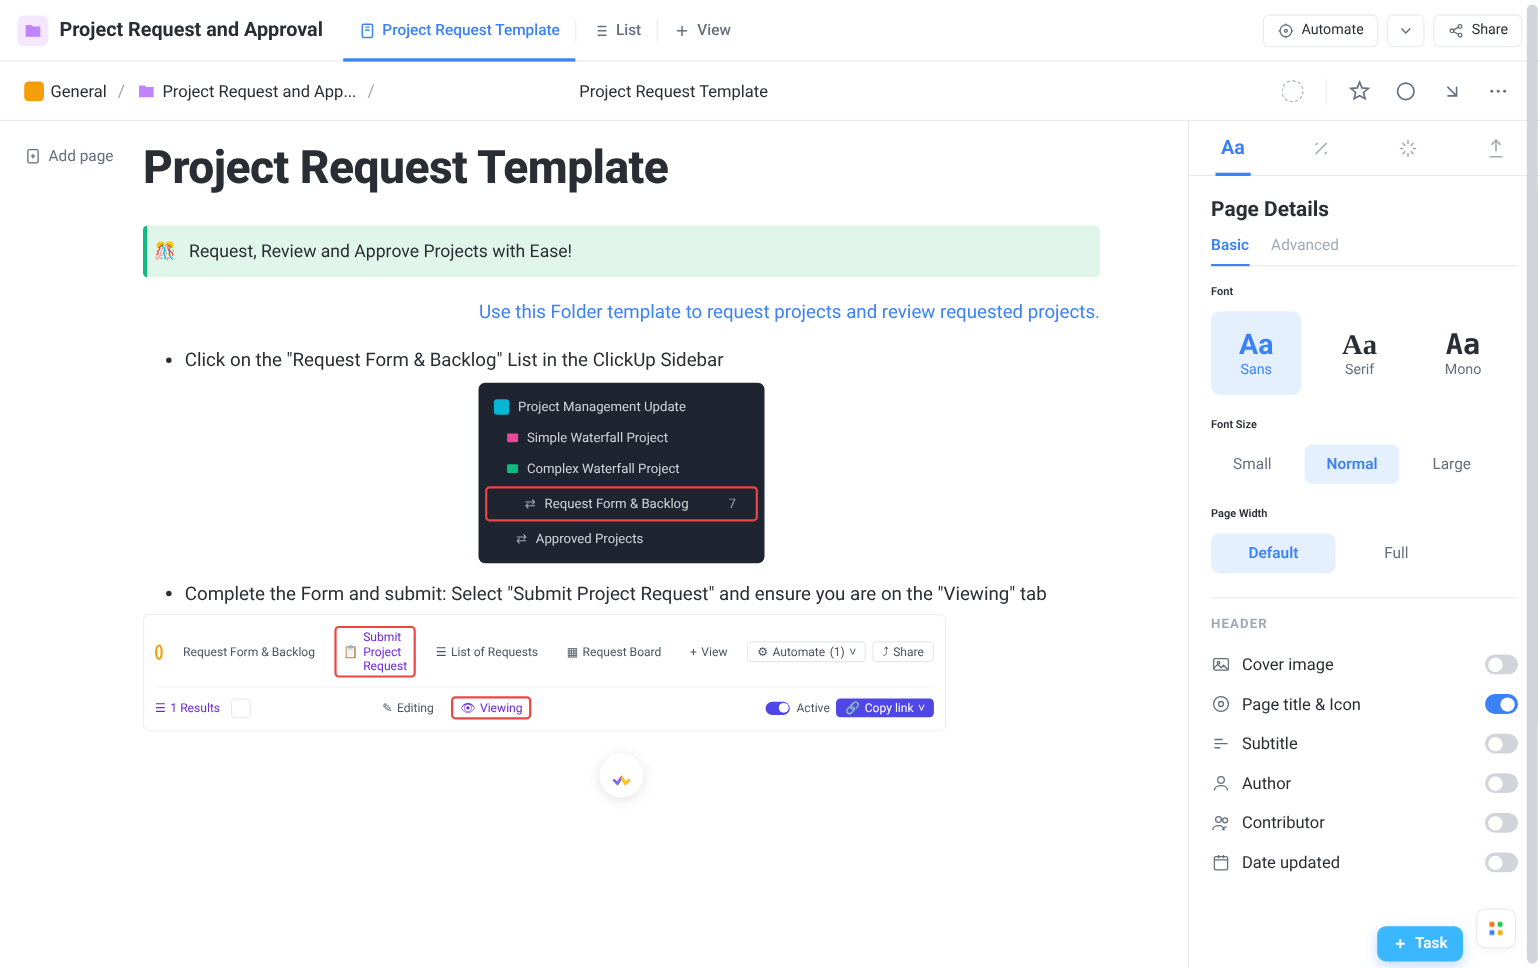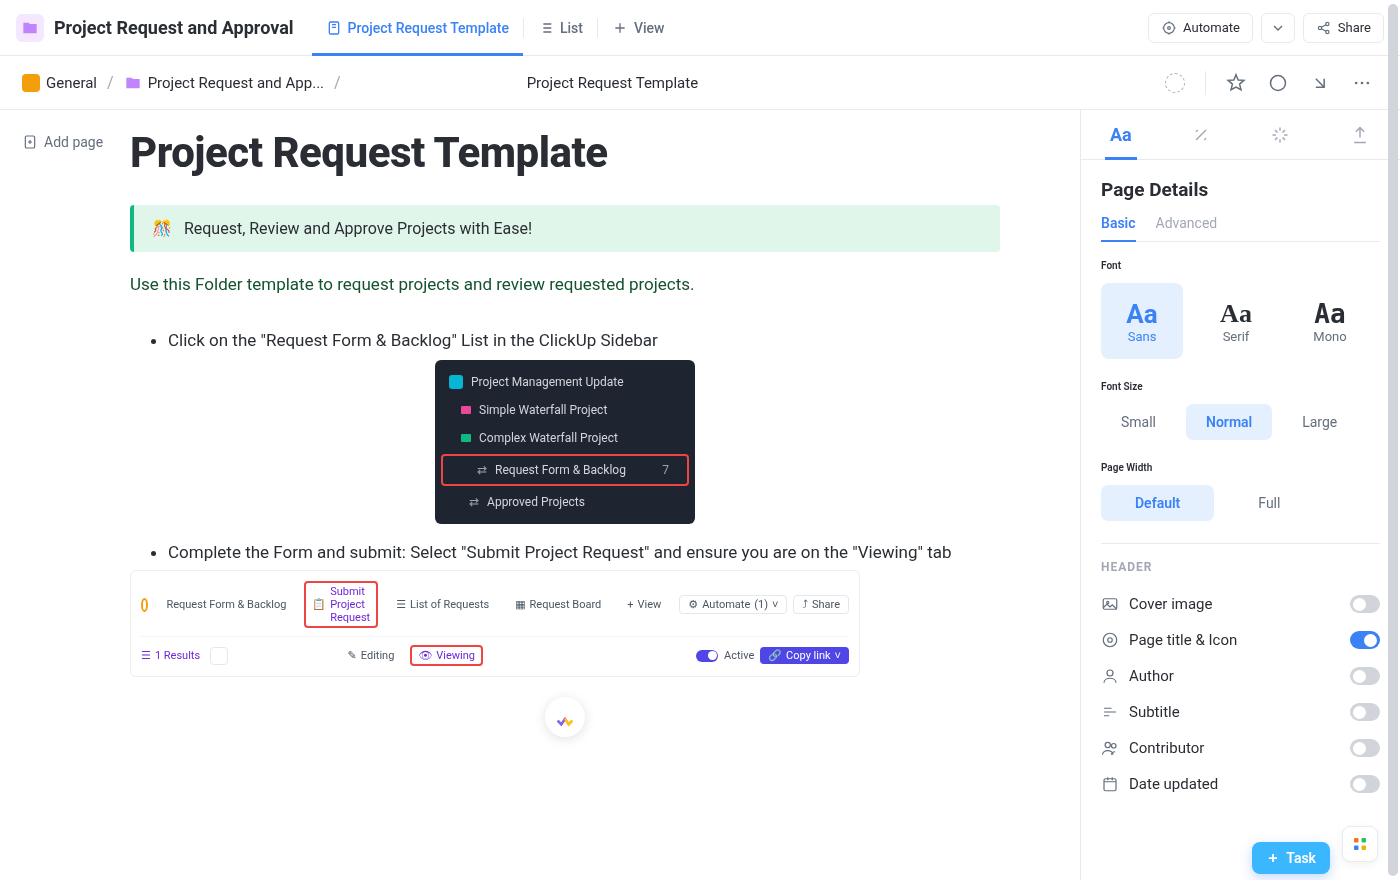--- a/index.html
+++ b/index.html
@@ -40,23 +40,23 @@
 .content-col { flex:1; position:relative; overflow:auto; }
 .side-col { width:320px; border-left:1px solid #e8eaed; display:flex; flex-direction:column; position:relative; }
 
 
 .add-page { position:absolute; top:24px; left:22px; display:flex; align-items:center; gap:6px; color:#656f7d; font-size:14px; cursor:pointer; }
 .add-page svg { width:16px; height:16px; }
 
 
 .doc { max-width: 910px; margin-left: 130px; padding-top: 18px; padding-right: 40px; }
 .doc h1 { font-size: 42px; font-weight: 800; color:#2a2e34; letter-spacing:-0.5px; margin-bottom: 28px; }
-.callout { background:#e1f6eb; border-left:4px solid #10b981; border-radius:4px; padding:14px 18px; font-size:16px; color:#2a2e34; margin-bottom:22px; }
+.callout { background:#e1f6eb; border-left:4px solid #10b981; border-radius:4px; padding:14px 6px; font-size:16px; color:#2a2e34; margin-bottom:22px; }
 .callout .emoji { margin-right:8px; }
-.lead { font-size:17px; color:#14532d; margin-bottom:36px; }
+.lead { font-size:17px; color:#3b82f6; margin-bottom:24px;text-align:right; }
 .doc-ul { padding-left: 38px; }
 .doc-ul li { font-size:17px; color:#2a2e34; margin-bottom:6px; }
 
 
 .shot1 { width:260px; margin:10px auto 18px; background:#1e2530; border-radius:6px; padding:8px 0; font-size:12px; }
 .shot1-row { display:flex; align-items:center; gap:8px; padding:7px 14px; color:#d1d5db; position:relative; }
 .shot1-row .sq { width:14px; height:14px; border-radius:3px; }
 .shot1-row.indent { padding-left:26px; }
 .shot1-row.indent2 { padding-left:34px; }
 .shot1-row.active { color:#60a5fa; }
@@ -425,31 +425,31 @@
       <div class="hrow">
         <svg viewBox="0 0 24 24" fill="none" stroke="currentColor" stroke-width="1.6">
             <circle cx="12" cy="12" r="9"></circle>
             <circle cx="12" cy="12" r="3"></circle>
           </svg>
         <span>Page title &amp; Icon</span>
         <div class="sw on"></div>
       </div>
       <div class="hrow">
         <svg viewBox="0 0 24 24" fill="none" stroke="currentColor" stroke-width="1.6">
+            <path d="M4 7h10M4 12h16M4 17h7"></path>
+          </svg>
+        <span>Subtitle</span>
+        <div class="sw"></div>
+      </div>
+      <div class="hrow">
+        <svg viewBox="0 0 24 24" fill="none" stroke="currentColor" stroke-width="1.6">
             <circle cx="12" cy="8" r="4"></circle>
             <path d="M4 21c0-4 4-6 8-6s8 2 8 6"></path>
           </svg>
         <span>Author</span>
-        <div class="sw"></div>
-      </div>
-      <div class="hrow">
-        <svg viewBox="0 0 24 24" fill="none" stroke="currentColor" stroke-width="1.6">
-            <path d="M4 7h10M4 12h16M4 17h7"></path>
-          </svg>
-        <span>Subtitle</span>
         <div class="sw"></div>
       </div>
       <div class="hrow">
         <svg viewBox="0 0 24 24" fill="none" stroke="currentColor" stroke-width="1.6">
             <circle cx="9" cy="8" r="3.5"></circle>
             <circle cx="17" cy="9" r="3"></circle>
             <path d="M2 21c0-3.5 3.5-5.5 7-5.5s7 2 7 5.5M14 21c0-2.5 2.5-4 5-4"></path>
           </svg>
         <span>Contributor</span>
         <div class="sw"></div>

